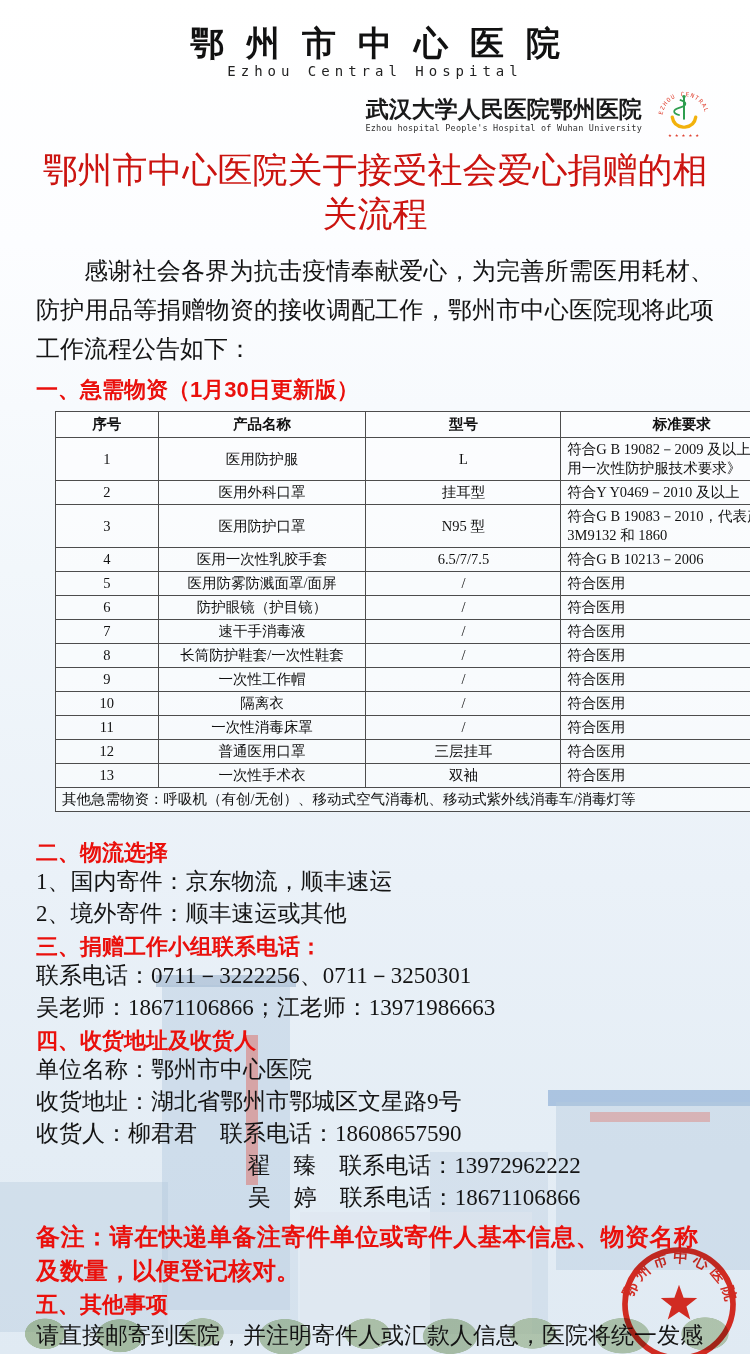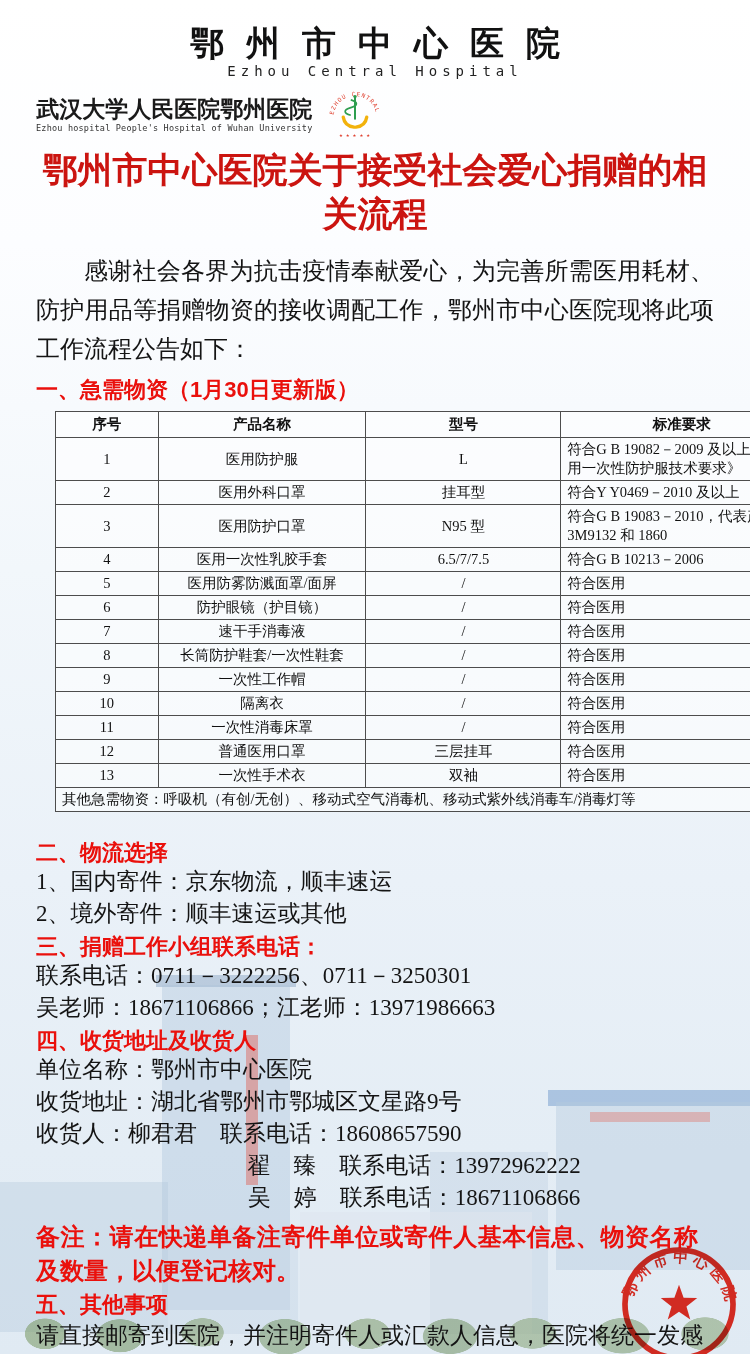--- a/index.html
+++ b/index.html
@@ -34,27 +34,27 @@
       radial-gradient(46px 30px at 60% 63%,rgba(106,140,88,.5) 58%,transparent 60%),
       radial-gradient(40px 26px at 71% 57%,rgba(120,152,96,.48) 58%,transparent 60%),
       radial-gradient(46px 30px at 83% 62%,rgba(110,144,90,.48) 58%,transparent 60%),
       radial-gradient(40px 28px at 94% 58%,rgba(118,150,95,.48) 58%,transparent 60%);}
   
   .content{position:relative;z-index:1;padding:24px 36px 0 36px;}
   .hosp-cn{font-family:"Liberation Sans","DejaVu Sans",sans-serif;font-weight:700;
     font-size:34px;line-height:38px;text-align:center;letter-spacing:22px;text-indent:22px;color:#111;}
   .hosp-en{font-family:"DejaVu Sans Mono","Liberation Mono",monospace;
     font-size:14px;line-height:18px;text-align:center;letter-spacing:5px;color:#222;}
-  .brands{display:flex;align-items:center;justify-content:flex-start;gap:12px;margin-top:6px;height:58px;}
+  .brands{display:flex;align-items:center;justify-content:flex-end;gap:12px;margin-top:6px;height:58px;}
   .brand{text-align:center;}
   .brand-cn{font-size:23px;line-height:26px;font-weight:700;color:#1a1a1a;font-family:"Liberation Serif","DejaVu Serif",serif;}
   .brand-en{font-family:"DejaVu Sans Mono","Liberation Mono",monospace;font-size:8.5px;line-height:11px;color:#333;letter-spacing:0.2px;}
   .logo{flex:0 0 auto;}
   .main-title{margin:4px 0 16px 0;font-family:"Liberation Sans","DejaVu Sans",sans-serif;
-    font-weight:700;font-size:35px;line-height:44px;text-align:center;color:#cb1410;letter-spacing:0px;}
+    font-weight:400;font-size:35px;line-height:44px;text-align:center;color:#cb1410;letter-spacing:0px;}
   .intro{margin:6px 0 0 0;font-size:24px;line-height:39px;text-align:justify;text-indent:2em;color:#141414;}
   .sec-head{margin:8px 0 0 0;font-family:"Liberation Sans","DejaVu Sans",sans-serif;
     font-weight:700;font-size:22px;line-height:26px;color:#ea100c;}
   .sec-head.mt14{margin-top:28px;}
   .sec-head.mt4{margin-top:4px;}
   
   table.goods{border-collapse:collapse;width:748px;margin:8px 0 0 19px;background:rgba(255,255,255,.55);}
   table.goods th,table.goods td{border:1px solid #4d4d4d;font-size:14.5px;line-height:19px;padding:2px 6px;color:#111;}
   table.goods th{font-weight:700;text-align:center;padding:3px 6px;}
   td.c{text-align:center;}

